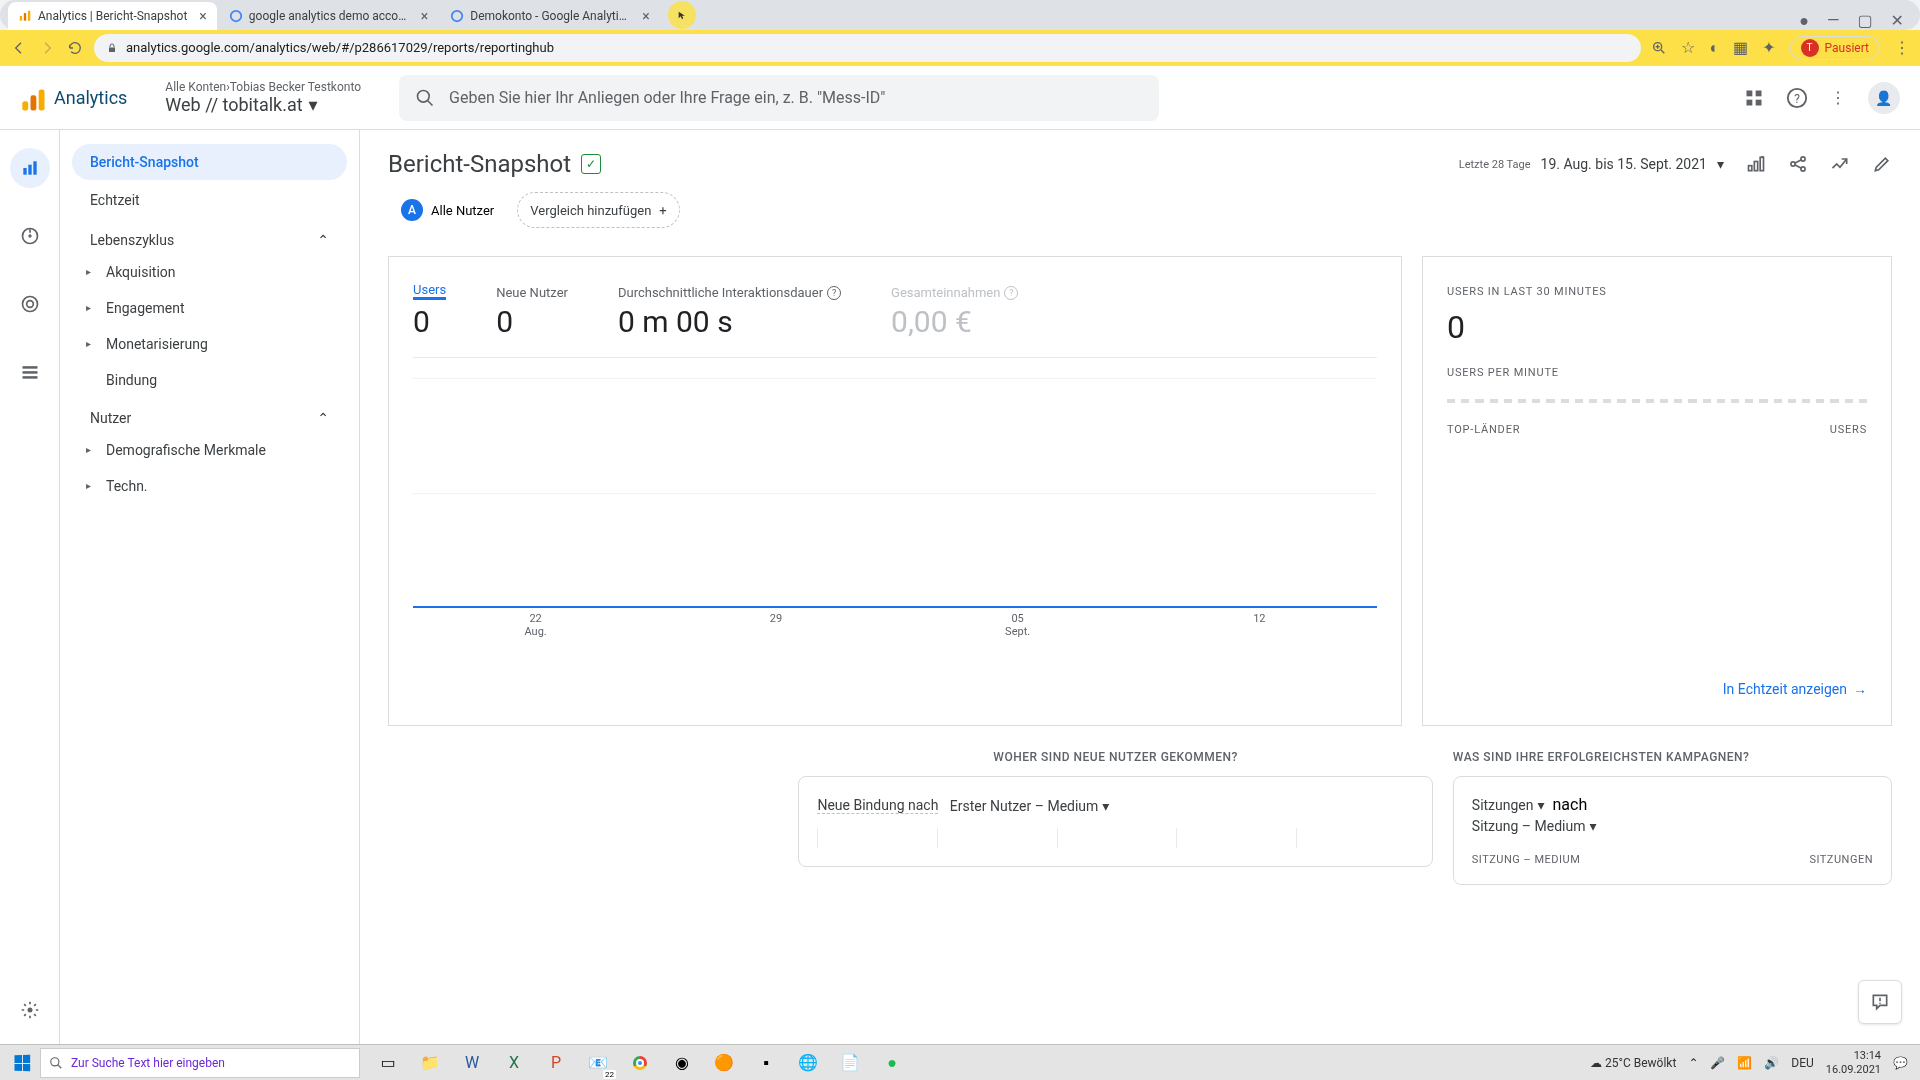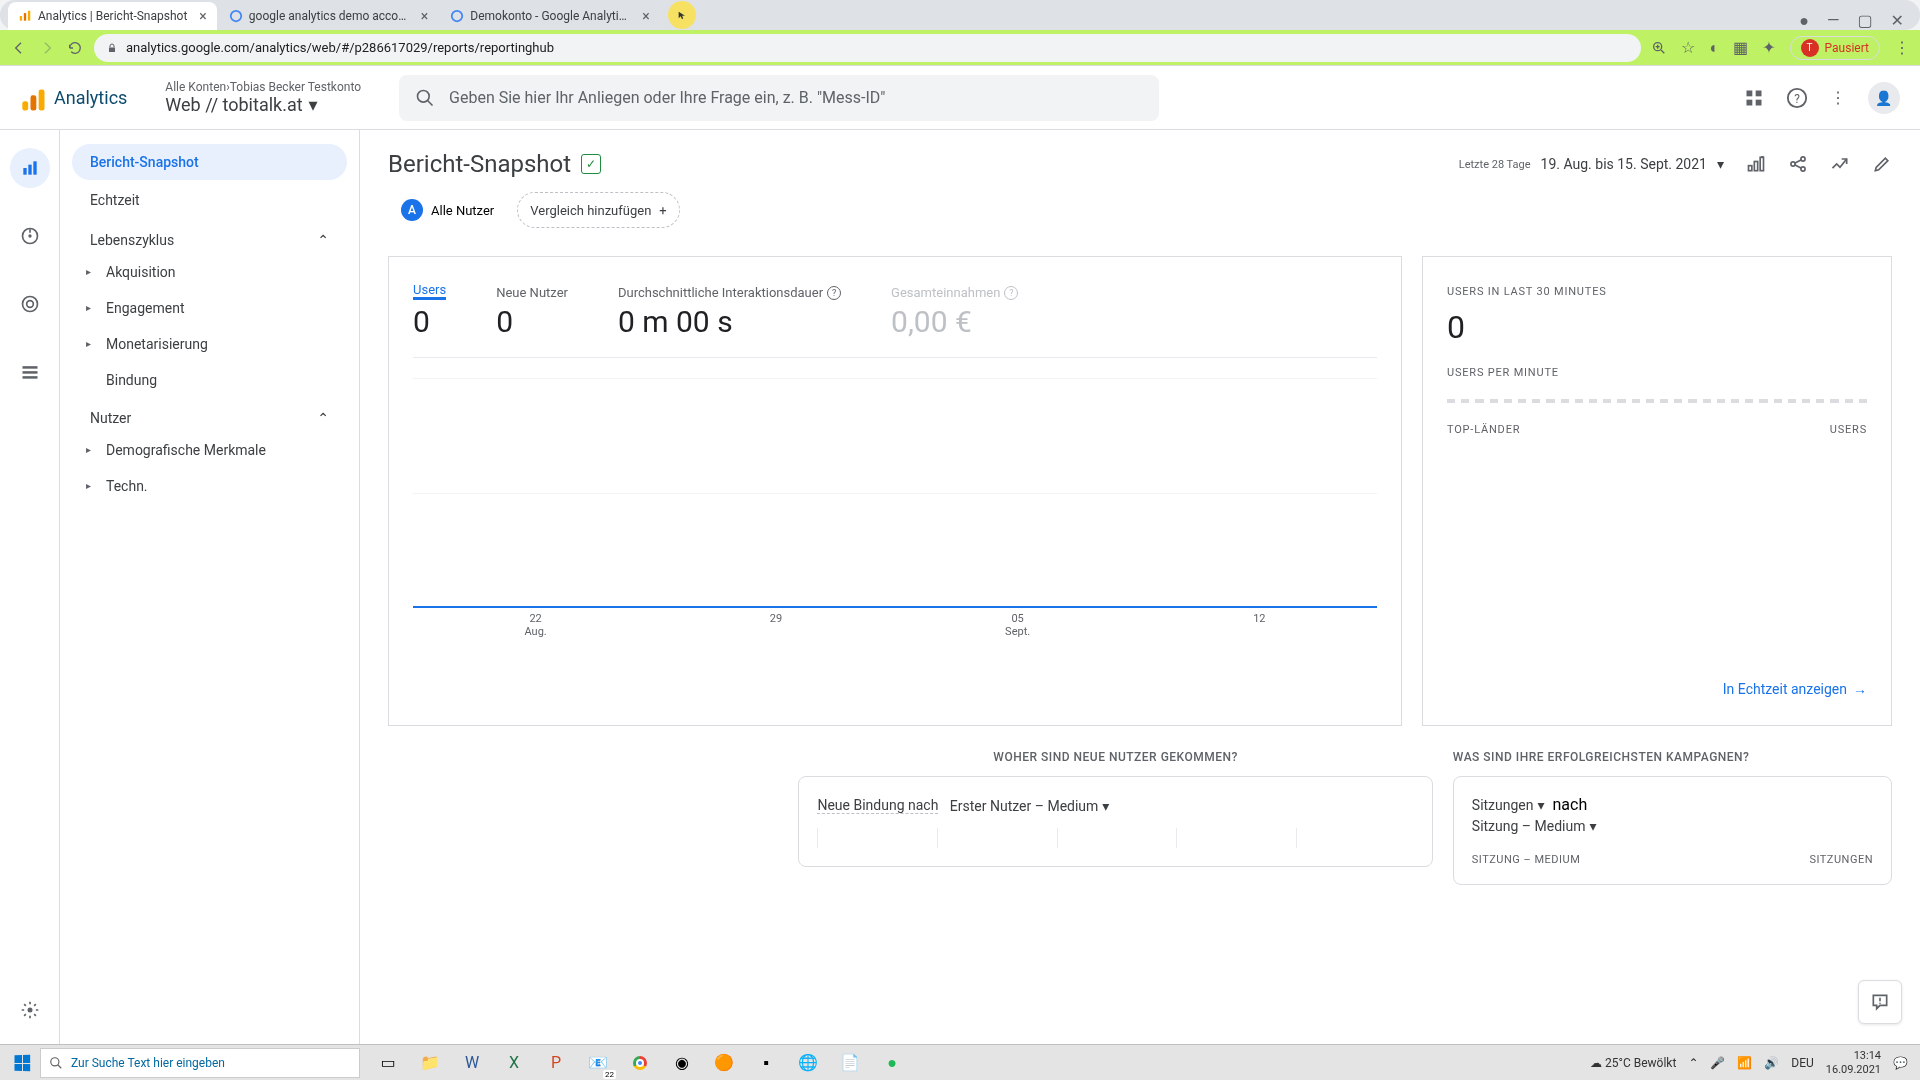--- a/index.html
+++ b/index.html
@@ -8,21 +8,21 @@
   
   .browser-tabs { height: 30px; background: #dee1e6; display: flex; align-items: flex-end; padding-left: 8px; border-radius: 15px; }
   .tab { height: 28px; background: #fff; border-radius: 8px 8px 0 0; padding: 0 10px; display: flex; align-items: center; gap: 6px; font-size: 12px; color: #3c4043; max-width: 230px; margin-right: 2px; }
   .tab.inactive { background: #dee1e6; }
   .tab .favicon { width: 14px; height: 14px; display: inline-block; }
   .tab .close { color: #5f6368; font-size: 14px; margin-left: 6px; cursor: pointer; }
   .tab-title { white-space: nowrap; overflow: hidden; text-overflow: ellipsis; max-width: 160px; }
   .newtab { width: 28px; height: 28px; background: #f7e163; border-radius: 50%; display: flex; align-items: center; justify-content: center; font-size: 14px; margin-left: 6px; position: relative; top: -1px; }
   .win-controls { margin-left: auto; display: flex; gap: 18px; padding-right: 16px; align-items: center; color: #5f6368; }
 
-  .address-row { height: 36px; background: #bef264; display: flex; align-items: center; padding: 0 10px; gap: 10px; border-bottom: 1px solid #dadce0; }
+  .address-row { height: 36px; background: #fde047; display: flex; align-items: center; padding: 0 10px; gap: 10px; border-bottom: 1px solid #dadce0; }
   .nav-icon { width: 18px; height: 18px; color: #5f6368; display: flex; align-items: center; justify-content: center; cursor: pointer; }
   .address-bar { flex: 1; background: #f1f3f4; border-radius: 20px; height: 28px; display: flex; align-items: center; padding: 0 12px; font-size: 13px; color: #202124; gap: 8px; }
   .ext-icons { display: flex; gap: 14px; align-items: center; color: #5f6368; }
   .paused-chip { border: 1px solid #dadce0; border-radius: 14px; padding: 2px 10px; display: flex; align-items: center; gap: 6px; font-size: 12px; color: #d93025; }
   .paused-avatar { width: 18px; height: 18px; border-radius: 50%; background: #d93025; color: #fff; font-size: 10px; display: flex; align-items: center; justify-content: center; }
 
   
   .ga-header { height: 64px; background: #fff; display: flex; align-items: center; padding: 0 20px; border-bottom: 1px solid #dadce0; gap: 18px; }
   .ga-logo { display: flex; align-items: center; gap: 10px; }
   .ga-logo-icon { width: 24px; height: 24px; }
@@ -104,21 +104,21 @@
   .dropdown-underline { border-bottom: 1px dashed #bdc1c6; }
   .table-head-row { display: flex; justify-content: space-between; font-size: 11px; color: #5f6368; letter-spacing: 0.5px; margin-top: 18px; }
   .bar-placeholder { display: flex; gap: 2px; margin-top: 14px; height: 20px; }
   .bar-placeholder div { flex: 1; border-left: 1px solid #e8eaed; }
 
   
   .taskbar { position: absolute; bottom: 0; left: 0; right: 0; height: 36px; background: #e4e4e4; display: flex; align-items: center; padding: 0 4px; font-size: 12px; border-top: 1px solid #c0c0c0; }
   .start-btn { width: 36px; height: 36px; display: flex; align-items: center; justify-content: center; }
   .win-logo { display: grid; grid-template-columns: 1fr 1fr; grid-template-rows: 1fr 1fr; gap: 1px; width: 16px; height: 16px; transform: perspective(40px) rotateY(-12deg); }
   .win-logo div { background: #0078d4; }
-  .search-task { width: 320px; height: 30px; background: #fff; border: 1px solid #ccc; display: flex; align-items: center; padding: 0 8px; gap: 8px; color: #0369a1; }
+  .search-task { width: 320px; height: 30px; background: #fff; border: 1px solid #ccc; display: flex; align-items: center; padding: 0 8px; gap: 8px; color: #6d28d9; }
   .task-icons { display: flex; gap: 2px; margin-left: 8px; }
   .task-icon { width: 40px; height: 36px; display: flex; align-items: center; justify-content: center; font-size: 16px; cursor: pointer; }
   .tray { margin-left: auto; display: flex; align-items: center; gap: 12px; color: #333; padding-right: 8px; }
   .tray-time { text-align: right; line-height: 1.2; font-size: 11px; }
 
   .chrome-dot { width:14px; height:14px; border-radius:50%; background: conic-gradient(#ea4335 0 120deg, #fbbc05 120deg 240deg, #34a853 240deg 360deg); position:relative;}
   .chrome-dot::after { content:''; position:absolute; inset:3px; background:#4285f4; border-radius:50%; border:2px solid #fff;}
 
   .feedback-btn { position: absolute; right: 18px; bottom: 56px; width: 44px; height: 44px; border: 1px solid #dadce0; border-radius: 6px; background: #fff; display: flex; align-items: center; justify-content: center; color: #5f6368; cursor: pointer; box-shadow: 0 1px 3px rgba(0,0,0,0.1); }
 

